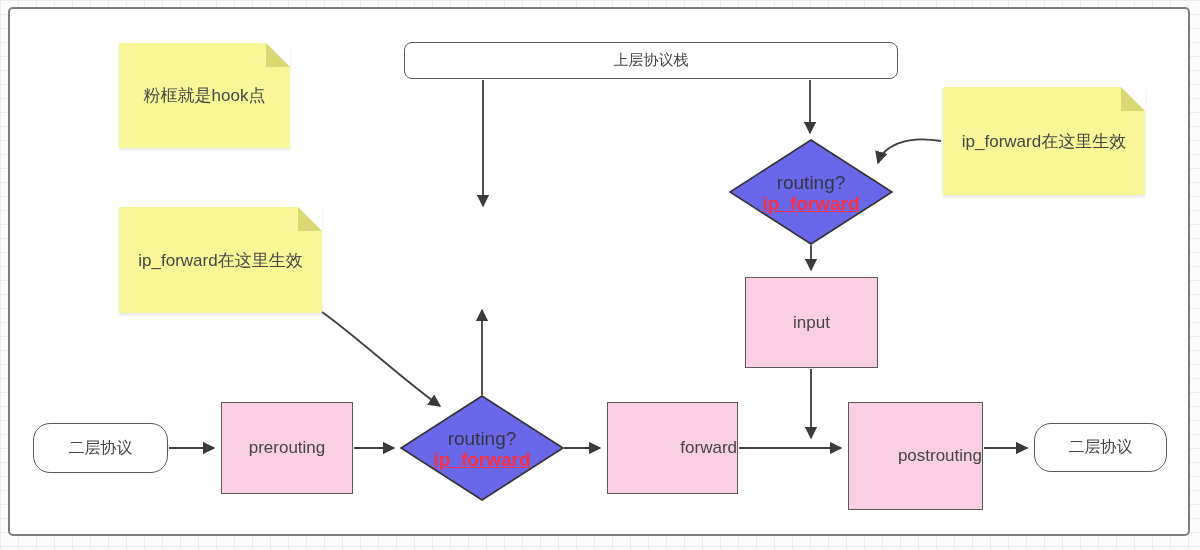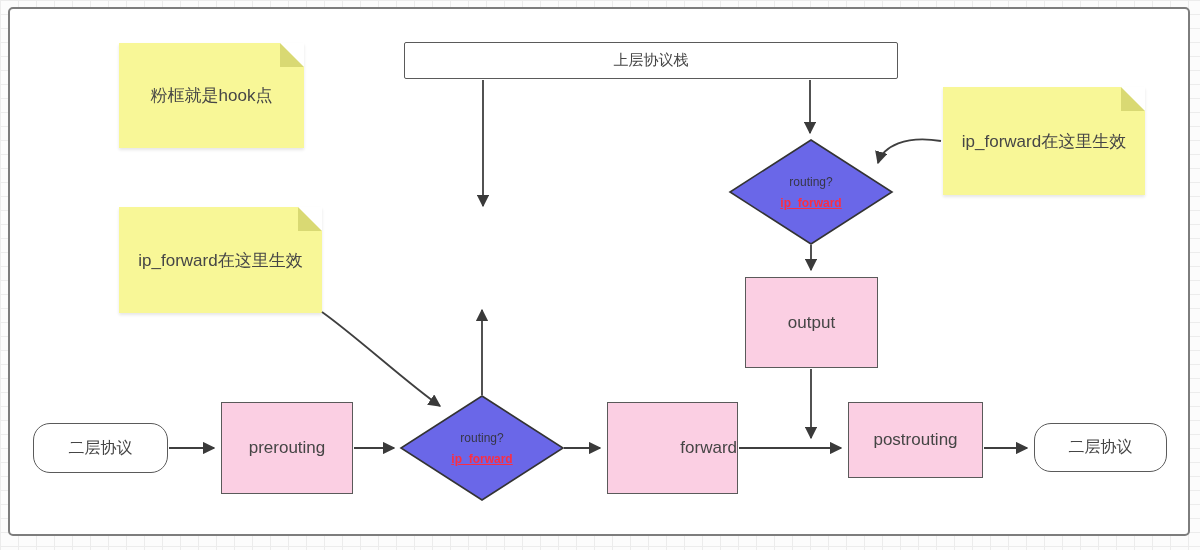--- a/index.html
+++ b/index.html
@@ -21,87 +21,87 @@
     align-items:center;justify-content:center;
     color:#454545;
   }
   .pinkbox{
     background:#fbcfe3;border:1.5px solid #5a5a5a;font-size:17px;
   }
   .whitebox{
     background:#ffffff;border:1.5px solid #5a5a5a;border-radius:17px;font-size:16px;
   }
   .topbar{
-    background:#ffffff;border:1.5px solid #5a5a5a;border-radius:2px;font-size:15px;
+    background:#ffffff;border:1.5px solid #5a5a5a;border-radius:8px;font-size:15px;
   }
   .note{
     position:absolute;box-sizing:border-box;display:flex;
     align-items:center;justify-content:center;
     background:#f8f797;color:#464646;font-size:17px;
     box-shadow:0 2px 3px rgba(0,0,0,0.10);
   }
   .note .fold{
     position:absolute;top:0;right:0;width:0;height:0;
     border-top:24px solid #ffffff;border-left:24px solid #d9d973;
   }
   .arrow-layer{
     position:absolute;left:0;top:0;width:1200px;height:550px;
     z-index:2;pointer-events:none;
   }
   .diamond-label{
     position:absolute;z-index:3;width:160px;text-align:center;
-    line-height:21px;font-size:12px;color:#363646;
+    line-height:21px;font-size:19px;color:#363646;
   }
   .diamond-label .q{display:block;}
   .diamond-label .sub{display:block;font-weight:bold;color:#fb2e43;text-decoration:underline;}
   .z1{z-index:1;}
 </style>
 </head>
 <body>
 
 <div class="stage">
   <div class="board"></div>
 
-  <div class="note z1" style="left:119px;top:43px;width:185px;height:105px;align-items:center;">
+  <div class="note z1" style="left:119px;top:43px;width:171px;height:105px;align-items:center;">
     <span>粉框就是hook点</span>
     <span class="fold"></span>
   </div>
 
   <div class="note z1" style="left:119px;top:207px;width:203px;height:106px;">
     <span>ip_forward在这里生效</span>
     <span class="fold"></span>
   </div>
 
   <div class="note z1" style="left:943px;top:87px;width:202px;height:108px;">
     <span>ip_forward在这里生效</span>
     <span class="fold"></span>
   </div>
 
   <div class="node topbar z1" style="left:404px;top:42px;width:494px;height:37px;">
     <span>上层协议栈</span>
   </div>
 
 
   <div class="node pinkbox z1" style="left:745px;top:277px;width:133px;height:91px;">
-    <span>output</span>
+    <span>input</span>
   </div>
 
   <div class="node whitebox z1" style="left:33px;top:423px;width:135px;height:50px;">
     <span>二层协议</span>
   </div>
 
   <div class="node pinkbox z1" style="left:221px;top:402px;width:132px;height:92px;">
     <span>prerouting</span>
   </div>
 
   <div class="node pinkbox z1" style="left:607px;top:402px;width:131px;height:92px;justify-content:flex-end;">
     <span>forward</span>
   </div>
 
-  <div class="node pinkbox z1" style="left:848px;top:402px;width:135px;height:76px;">
+  <div class="node pinkbox z1" style="left:848px;top:402px;width:135px;height:108px;justify-content:flex-end;">
     <span>postrouting</span>
   </div>
 
   <div class="node whitebox z1" style="left:1034px;top:423px;width:133px;height:49px;">
     <span>二层协议</span>
   </div>
 
   <svg class="arrow-layer" viewBox="0 0 1200 550" xmlns="http://www.w3.org/2000/svg">
     <defs>
       <marker id="ah" viewBox="0 0 10 10" refX="9" refY="5" markerWidth="7" markerHeight="7" orient="auto-start-reverse">

